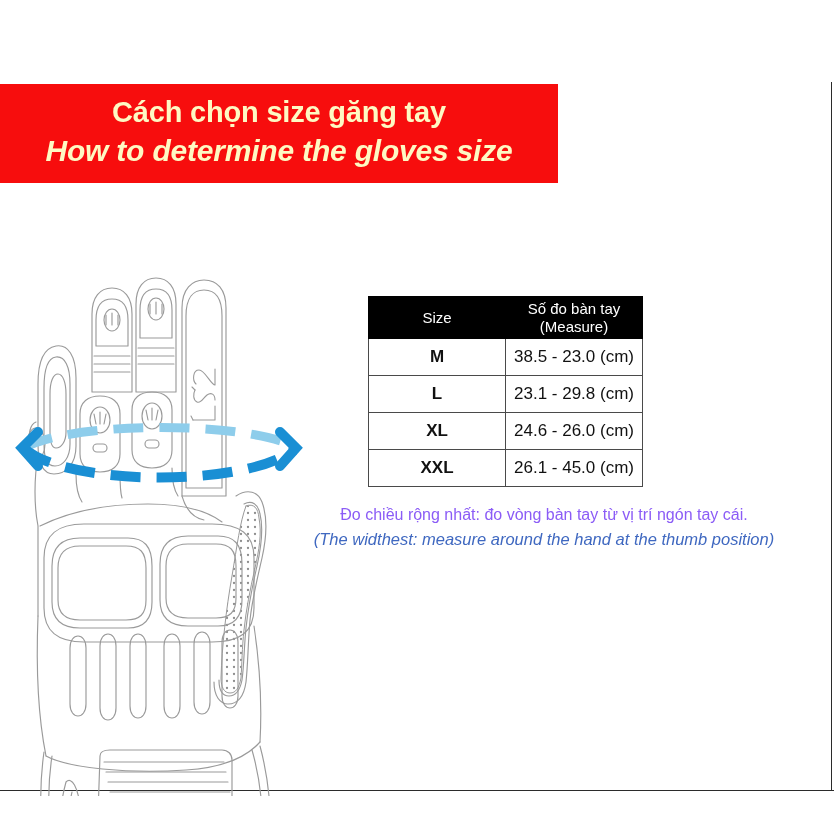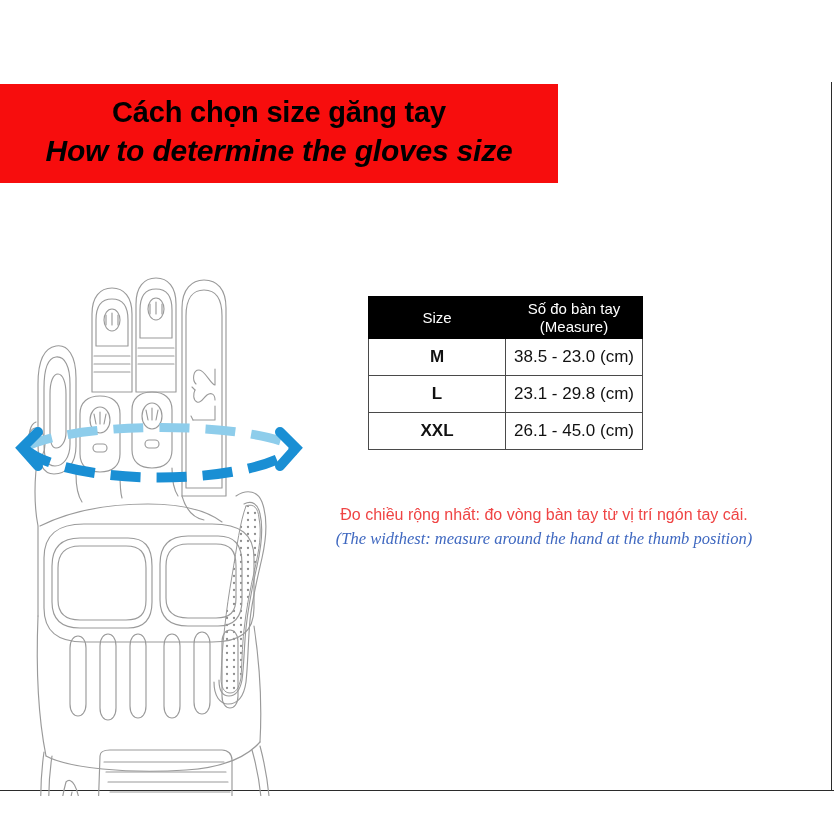--- a/index.html
+++ b/index.html
@@ -46,21 +46,21 @@
     height: 99px;
     background: #f70d0d;
     display: flex;
     flex-direction: column;
     align-items: center;
     justify-content: center;
     box-sizing: border-box;
     padding: 2px 8px 6px 8px;
   }
   .banner-line {
-    color: #000000;
+    color: #fef9c3;
     font-weight: bold;
     font-size: 30px;
     line-height: 1.32;
     white-space: nowrap;
     letter-spacing: -0.2px;
     text-align: left;
   }
   .banner-line.l1 { font-size: 29px; }
   .banner-line.l2 { font-size: 30px; font-style: italic; }
 
@@ -113,33 +113,32 @@
   
   .caption {
     position: absolute;
     left: 284px;
     top: 503px;
     width: 520px;
     text-align: center;
   }
   .caption-vi {
     display: block;
-    color: #ef4444;
+    color: #8b5cf6;
     font-size: 16px;
     line-height: 1.5;
     white-space: nowrap;
   }
   .caption-en {
     display: block;
     color: #3f68c0;
     font-size: 16.5px;
     font-style: italic;
     line-height: 1.5;
     white-space: nowrap;
-    font-family: Liberation Serif, serif;
   }
 </style>
 </head>
 <body>
 
 <div id="page">
 
   <div class="frame-right"></div>
   <div class="frame-bottom"></div>
 
@@ -317,20 +316,24 @@
     <tbody>
       <tr>
         <td class="col-size">M</td>
         <td class="col-meas">38.5 - 23.0 (cm)</td>
       </tr>
       <tr>
         <td class="col-size">L</td>
         <td class="col-meas">23.1 - 29.8 (cm)</td>
       </tr>
       <tr>
+        <td class="col-size">XL</td>
+        <td class="col-meas">24.6 - 26.0 (cm)</td>
+      </tr>
+      <tr>
         <td class="col-size">XXL</td>
         <td class="col-meas">26.1 - 45.0 (cm)</td>
       </tr>
     </tbody>
   </table>
 
   <div class="caption">
     <span class="caption-vi">Đo chiều rộng nhất: đo vòng bàn tay từ vị trí ngón tay cái.</span>
     <span class="caption-en">(The widthest: measure around the hand at the thumb position)</span>
   </div>

